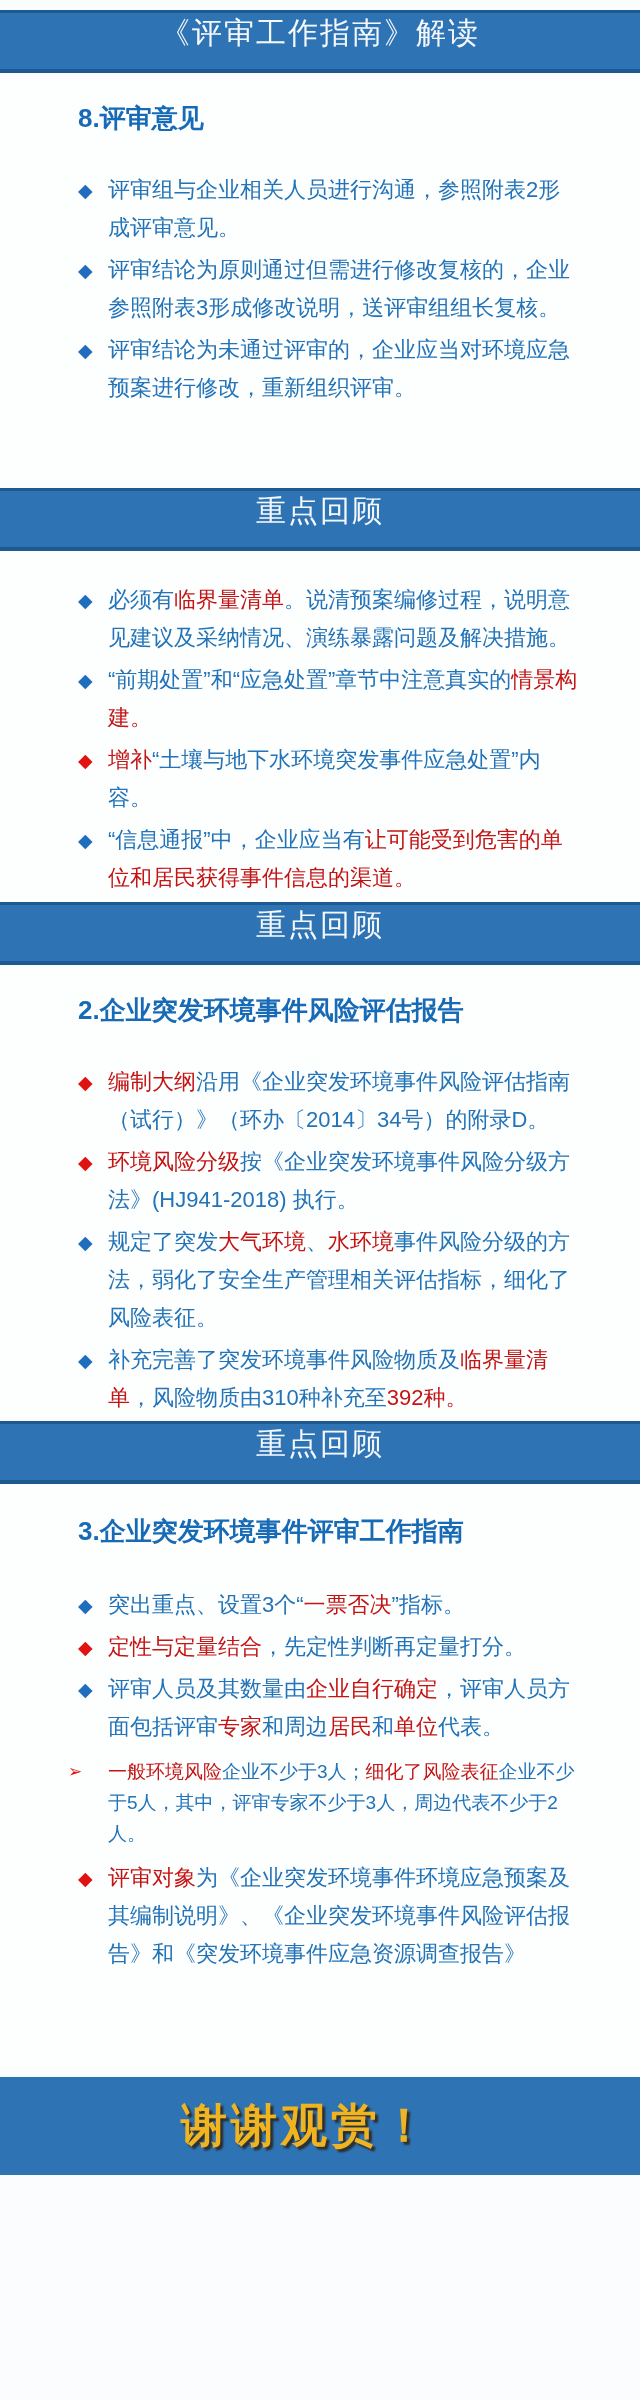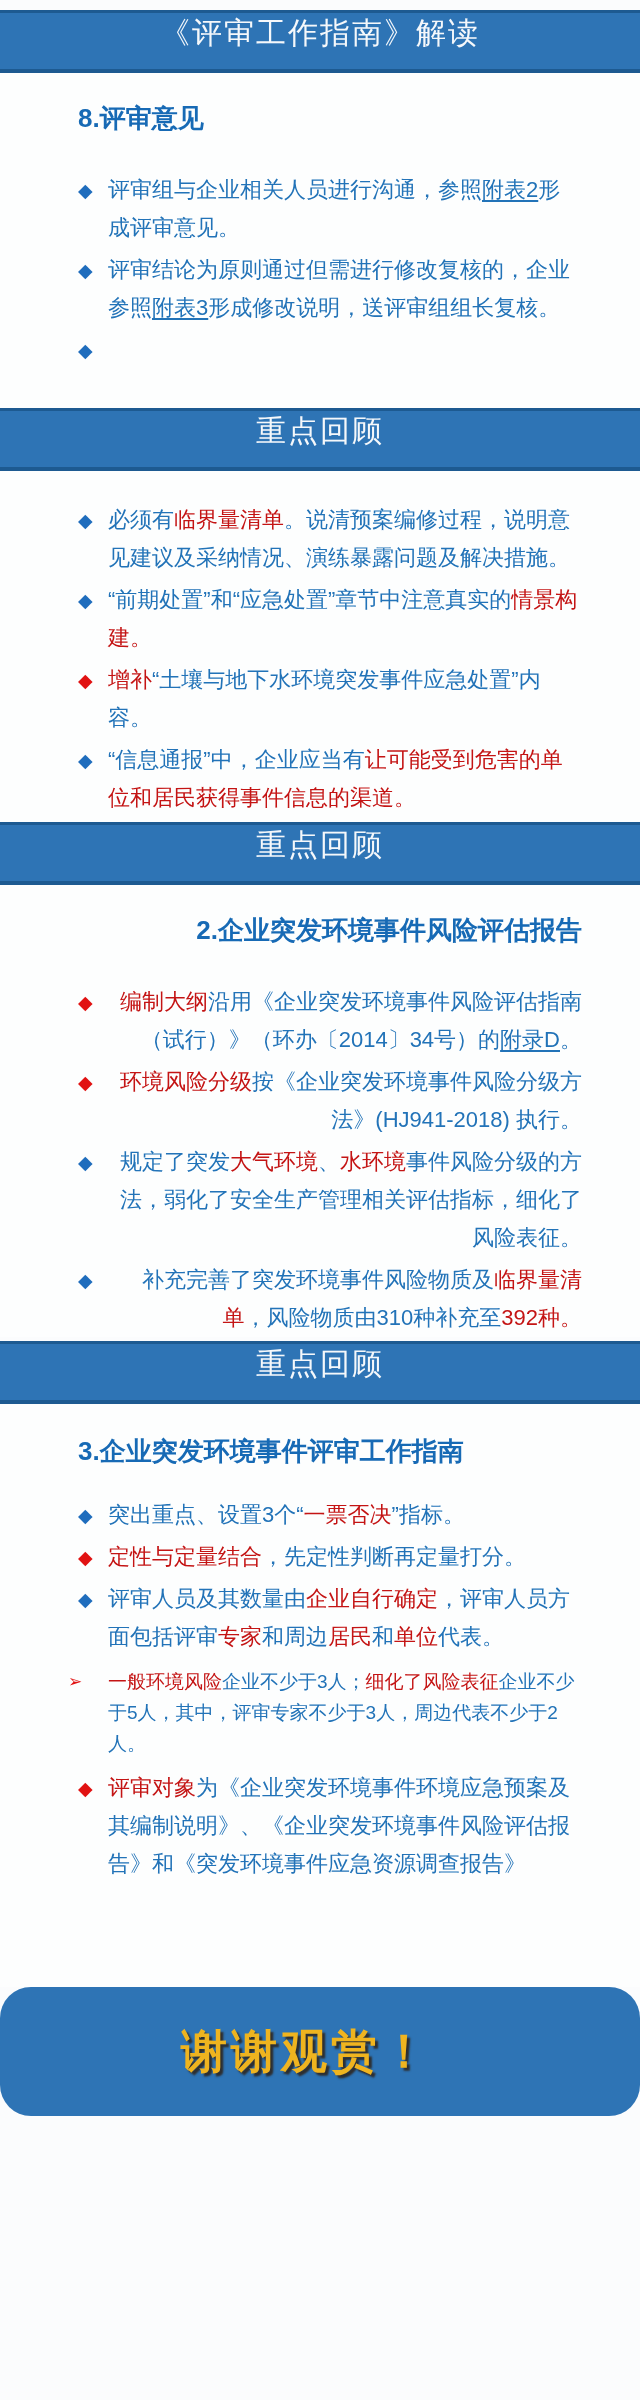--- a/index.html
+++ b/index.html
@@ -22,55 +22,55 @@
   }
   .banner .banner-txt {
     color: var(--banner_text, #f5f8fb);
     font-size: 30px;
     letter-spacing: 2px;
   }
 
   .content { background: var(--content_bg, #fdfefe); padding: 30px 58px 0 78px; }
   .content.s0 { padding-bottom: 77px; }
   .content.s1 { padding-bottom: 1px; }
-  .content.s2 { padding-bottom: 0; text-align: right; }
+  .content.s2 { padding-bottom: 0; }
   .content.s3 { padding-top: 32px; padding-bottom: 100px; }
 
   .sec-title {
     margin: 0 0 38px 0;
     color: var(--title_blue, #176ab5);
     font-size: 26px;
     line-height: 30px;
     font-weight: bold;
   }
   .content.s1 .sec-title { margin-bottom: 36px; }
-  .content.s3 .sec-title { margin-bottom: 30px; }
+  .content.s3 .sec-title { margin-bottom: 40px; }
 
   .bullets { list-style: none; margin: 0; padding: 0; }
   .bullet {
     position: relative;
     padding-left: 30px;
     font-size: 22px;
     line-height: 38px;
     color: var(--text_blue, #2273b8);
     margin-bottom: 4px;
   }
   .marker { position: absolute; left: 0; top: 1px; font-size: 19px; }
   .marker.blue { color: var(--marker_blue, #1f6dbd); }
   .marker.red { color: var(--marker_red, #e11212); }
   .marker.arrow { color: var(--marker_red, #e11212); font-size: 17px; left: -10px; top: 0; }
   .bullet.small { font-size: 19px; line-height: 31px; margin: 10px 0; }
 
   .seg-red { color: var(--text_red, #c41414); }
-  .seg-u { text-decoration: underline; text-underline-offset: 3px; }
+  .seg-u { text-underline-offset: 3px; }
 
   .footer-banner {
-    height: 129px;
+    height: 98px;
     background: var(--banner_bg, #2e74b5);
-    display: flex; align-items: center; justify-content: center; border-radius: 31px;
+    display: flex; align-items: center; justify-content: center;
   }
   .footer-banner .txt {
     font-size: 46px;
     font-weight: bold;
     color: var(--footer_text, #efb41f);
     text-shadow: 3px 3px 2px var(--footer_shadow, #2e2e2e);
     letter-spacing: 4px;
     transform: translateX(-14px);
   }
 </style>
@@ -81,21 +81,21 @@
 
 <div class="banner">
   <span class="banner-txt">《评审工作指南》解读</span>
 </div>
 
 <div class="content s0">
   <h2 class="sec-title">8.评审意见</h2>
   <ul class="bullets">
       <li class="bullet"><span class="marker blue">◆</span><span>评审组与企业相关人员进行沟通，参照</span><span class="seg-u">附表2</span><span>形成评审意见。</span></li>
       <li class="bullet"><span class="marker blue">◆</span><span>评审结论为原则通过但需进行修改复核的，企业参照</span><span class="seg-u">附表3</span><span>形成修改说明，送评审组组长复核。</span></li>
-      <li class="bullet"><span class="marker blue">◆</span></li>
+      <li class="bullet"><span class="marker blue">◆</span><span>评审结论为未通过评审的，企业应当对环境应急预案进行修改，重新组织评审。</span></li>
     </ul>
 </div>
 
 <div class="banner">
   <span class="banner-txt">重点回顾</span>
 </div>
 
 <div class="content s1">
   <ul class="bullets">
       <li class="bullet"><span class="marker blue">◆</span><span>必须有</span><span class="seg-red">临界量清单</span><span>。说清预案编修过程，说明意见建议及采纳情况、演练暴露问题及解决措施。</span></li>

